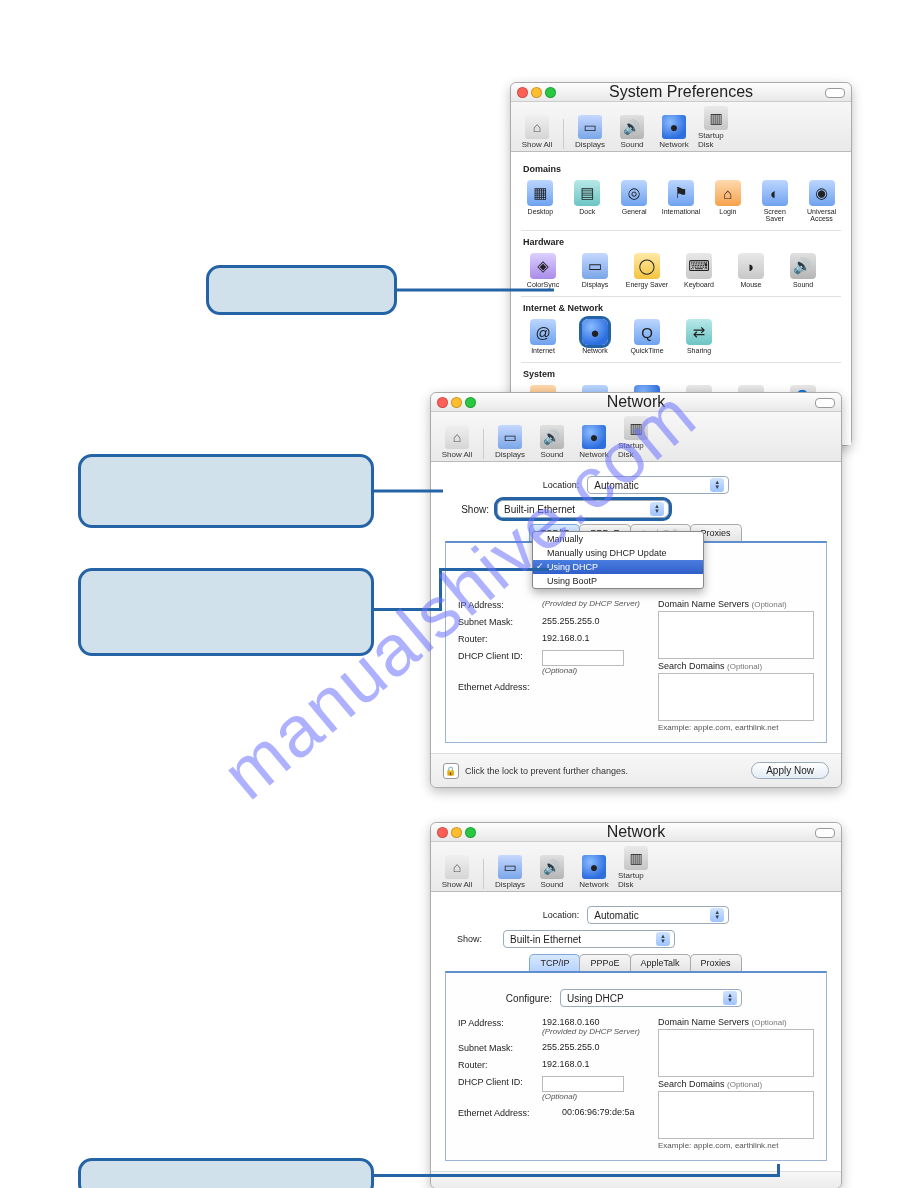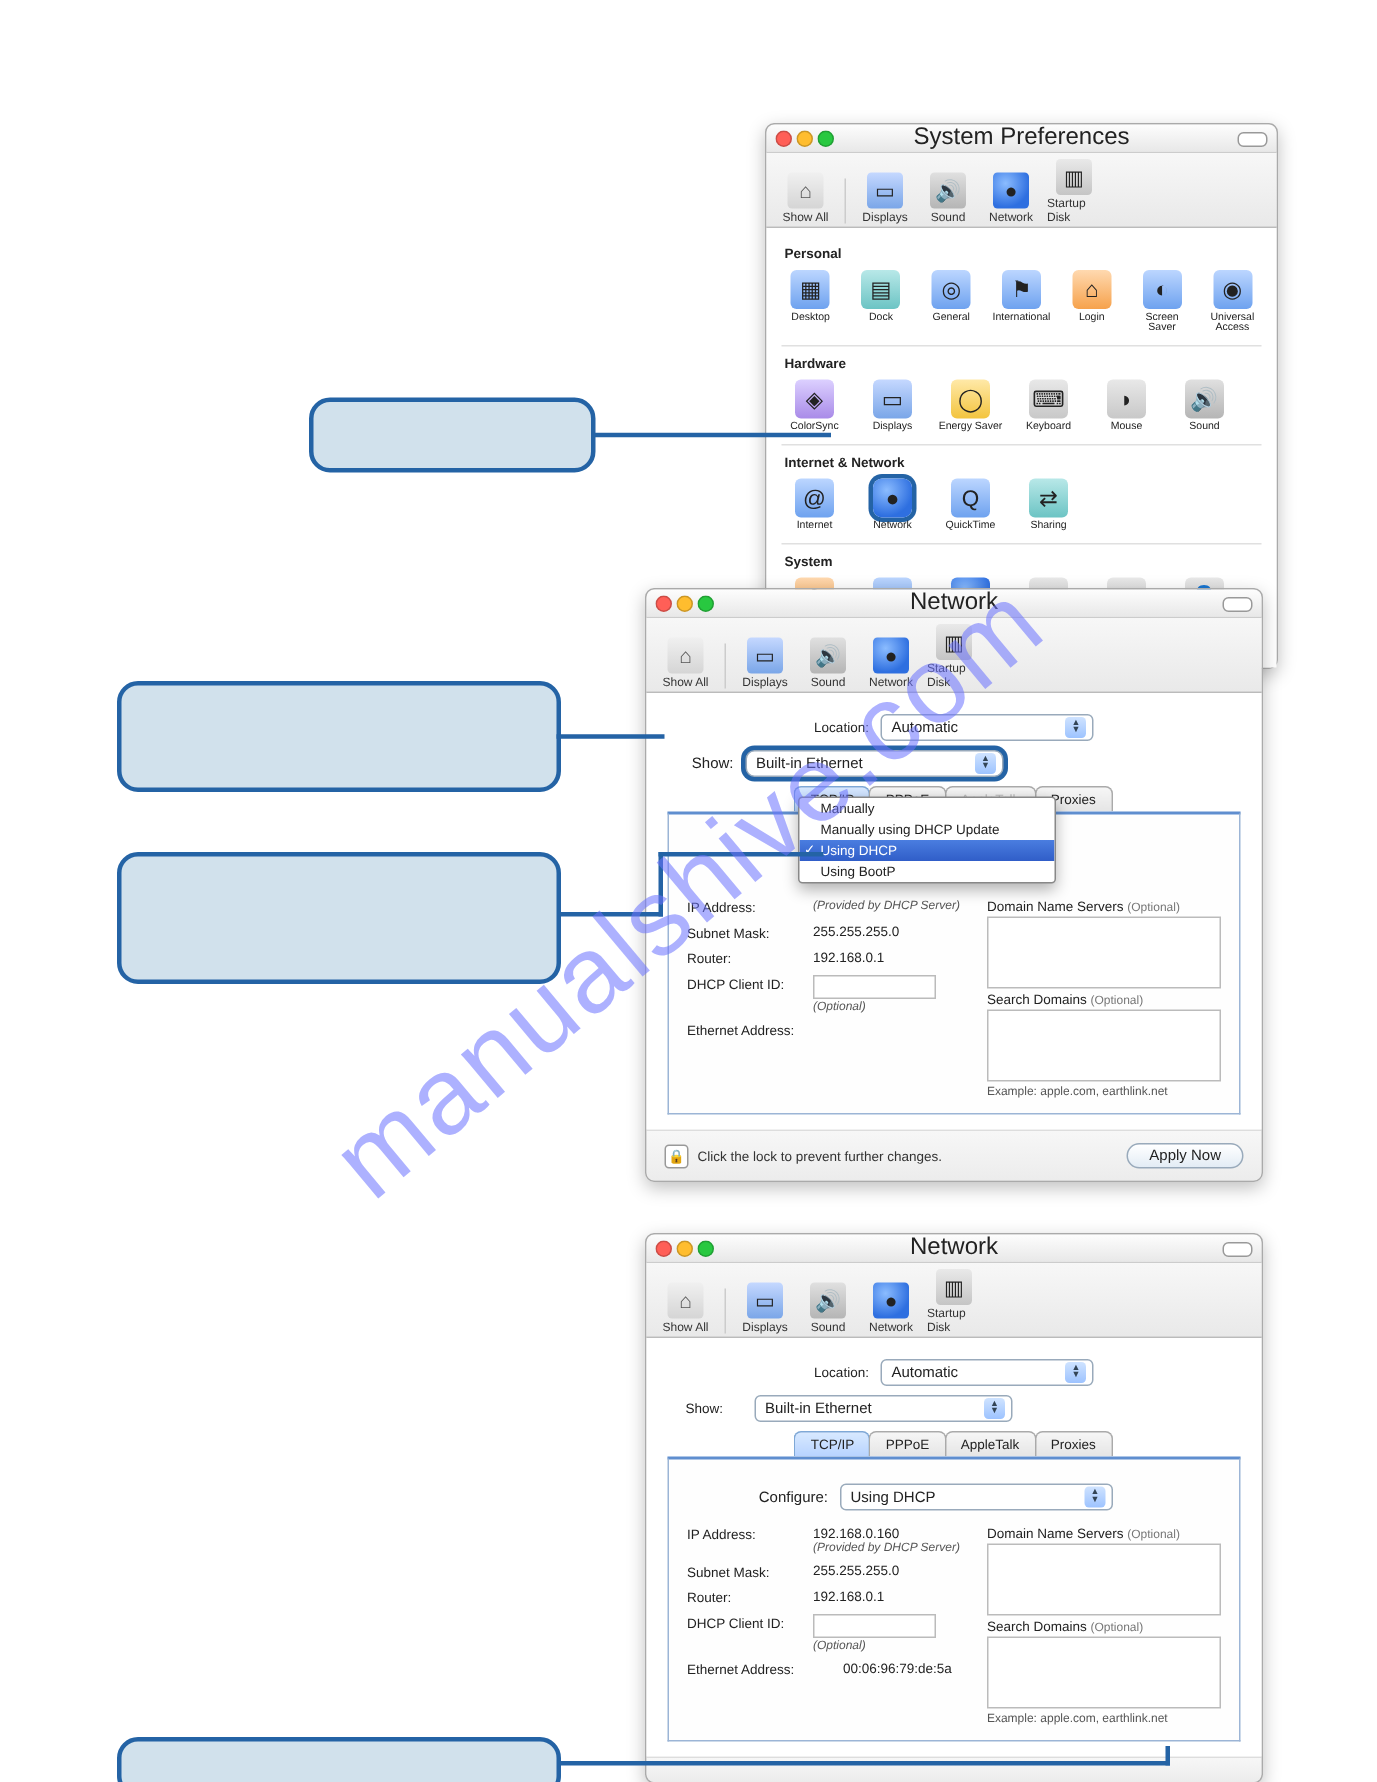--- a/index.html
+++ b/index.html
@@ -441,21 +441,21 @@
     <div class="tb-item">
         <div class="icon ic globe">●</div>
         <div class="lbl">Network</div>
       </div>
     <div class="tb-item">
         <div class="icon ic drive">▥</div>
         <div class="lbl">Startup Disk</div>
       </div>
   </div>
   <div class="sp-body">
-    <div class="sp-section-label">Personal</div>
+    <div class="sp-section-label">Domains</div>
     <div class="sp-row">
       <div class="sp-item">
           <div class="ic blue">▦</div>
           <div class="lab">Desktop</div>
         </div>
       <div class="sp-item">
           <div class="ic teal">▤</div>
           <div class="lab">Dock</div>
         </div>
       <div class="sp-item">

